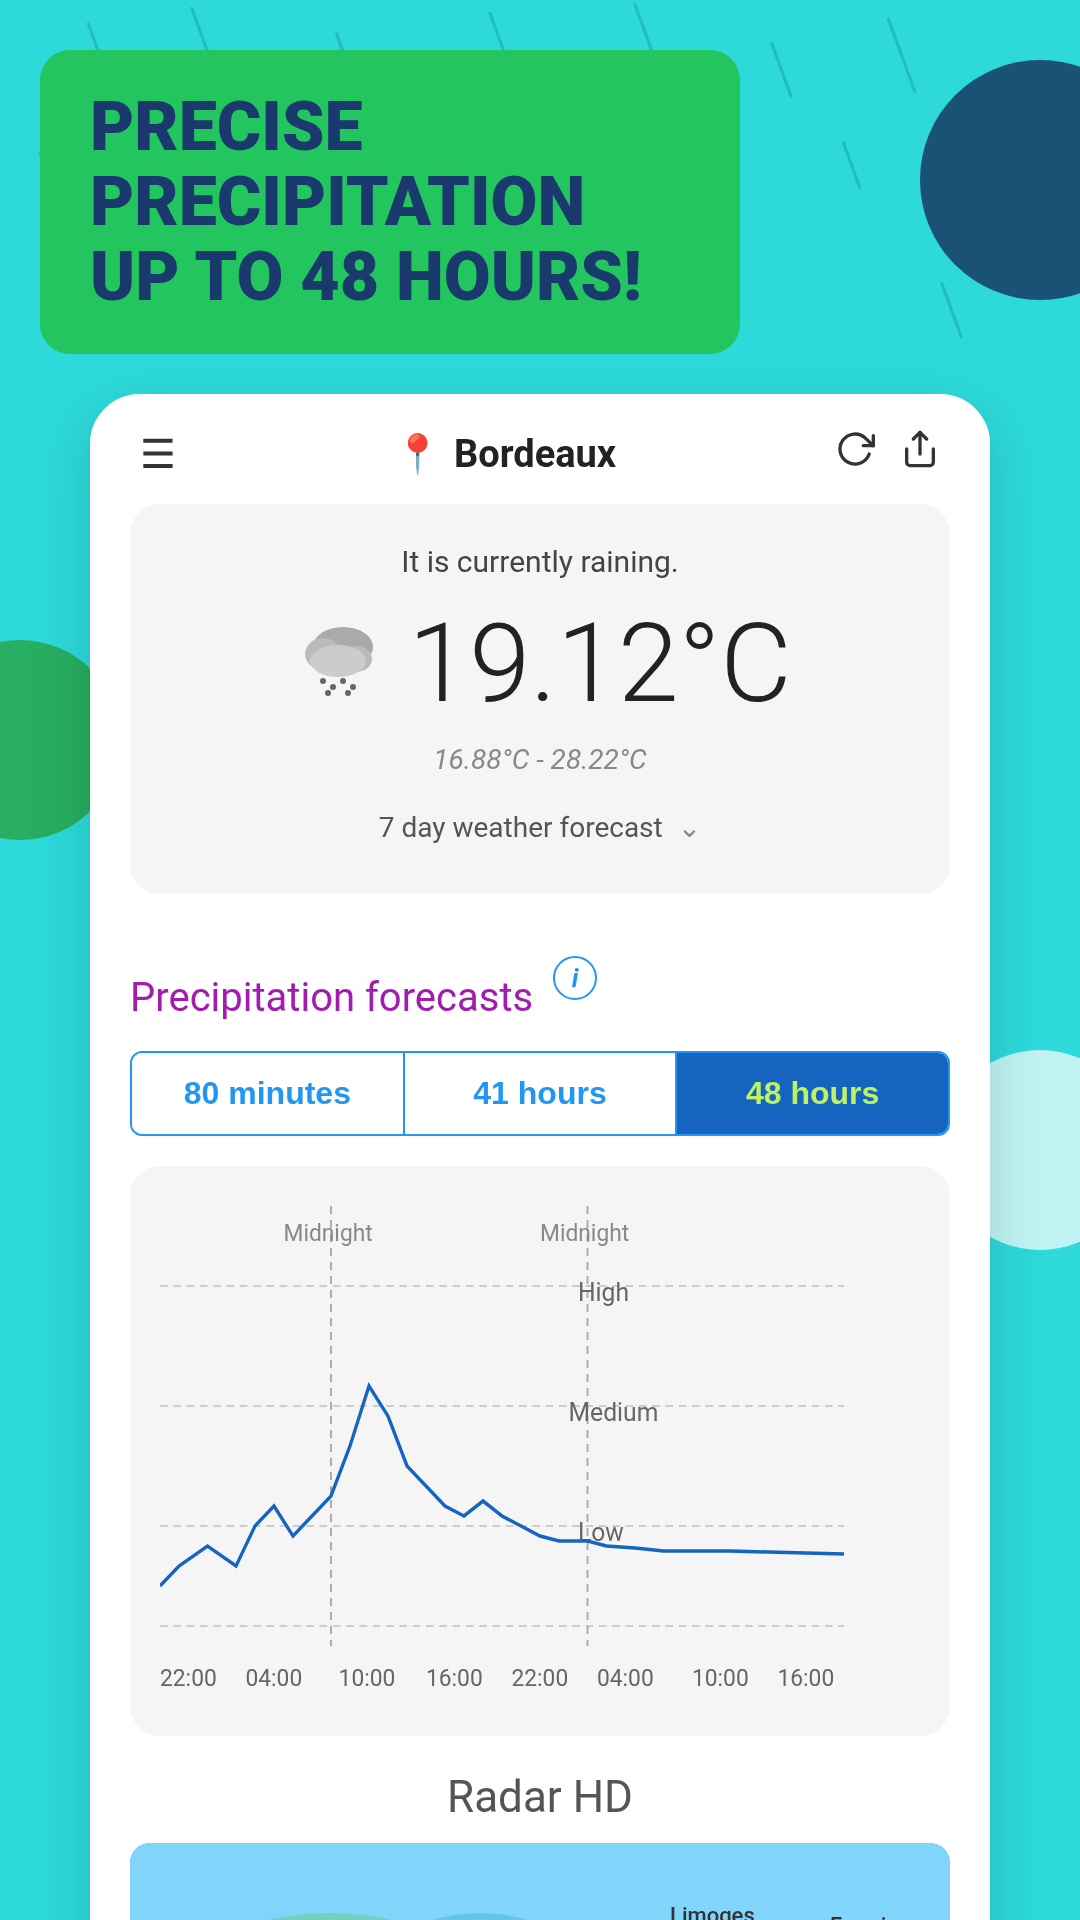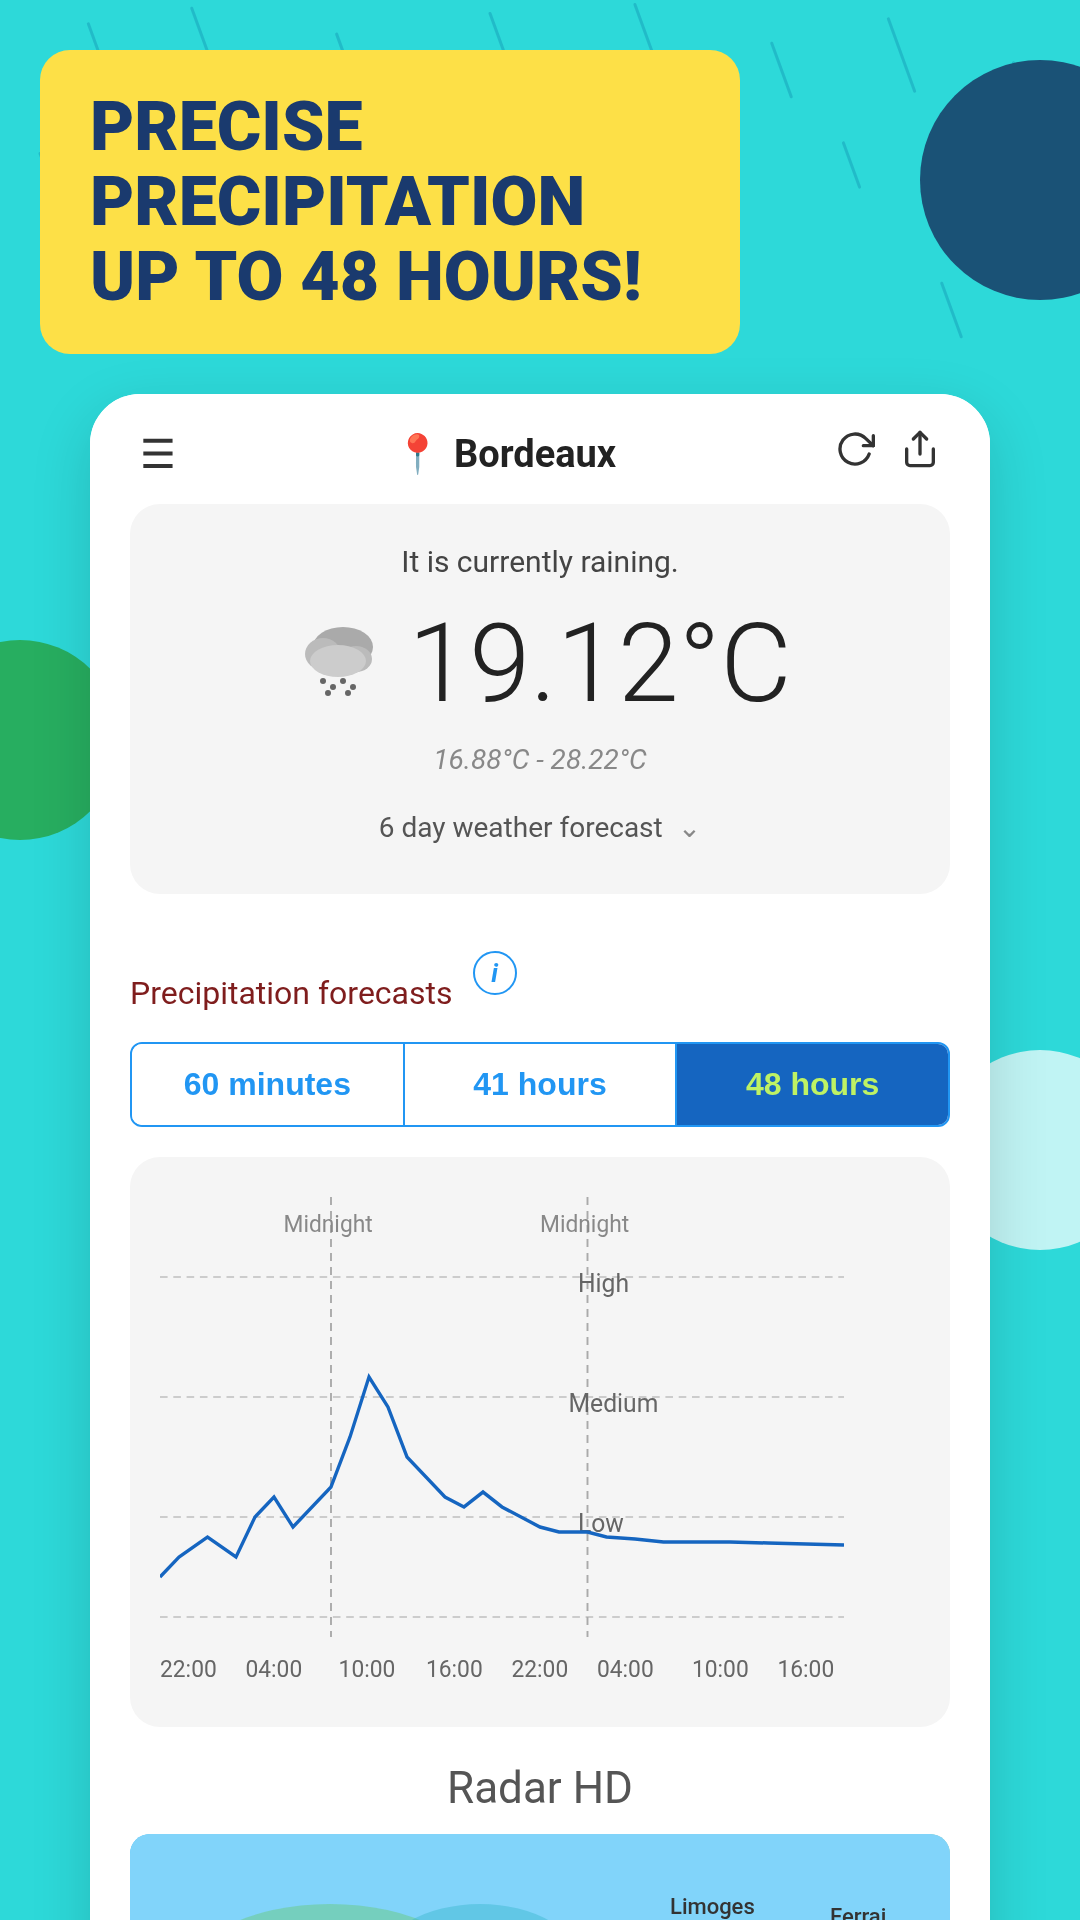--- a/index.html
+++ b/index.html
@@ -62,21 +62,21 @@
 
     
     .page-content {
       position: relative;
       z-index: 2;
       padding: 50px 40px 60px 40px;
     }
 
     
     .headline-card {
-      background: #fde047;
+      background: #22c55e;
       border-radius: 30px;
       padding: 40px 50px;
       margin-bottom: 40px;
       display: inline-block;
       max-width: 700px;
     }
     .headline-text {
       font-size: 68px;
       font-weight: 900;
       color: #1a3a6e;
@@ -174,22 +174,22 @@
       padding: 40px 40px 0 40px;
       background: white;
     }
     .precip-header {
       display: flex;
       align-items: center;
       gap: 20px;
       margin-bottom: 30px;
     }
     .precip-title {
-      font-size: 32px;
-      color: #7f1d1d;
+      font-size: 40px;
+      color: #a21caf;
       margin-top: 40px;
     }
     .info-icon {
       width: 44px;
       height: 44px;
       border: 2px solid #2196f3;
       border-radius: 50%;
       display: flex;
       align-items: center;
       justify-content: center;
@@ -334,33 +334,33 @@
             <circle cx="55" cy="72" r="3" fill="#666"></circle>
             <circle cx="65" cy="78" r="3" fill="#666"></circle>
             <circle cx="40" cy="84" r="3" fill="#666"></circle>
             <circle cx="60" cy="84" r="3" fill="#666"></circle>
           </svg>
         </div>
         <div class="temperature">19.12°C</div>
       </div>
       <div class="temp-range">16.88°C - 28.22°C</div>
       <div class="forecast-dropdown">
-        <span>6 day weather forecast</span>
+        <span>7 day weather forecast</span>
         <span class="chevron-icon">⌄</span>
       </div>
     </div>
 
     <div class="precip-section">
       <div class="precip-header">
         <span class="precip-title">Precipitation forecasts</span>
         <div class="info-icon">i</div>
       </div>
 
       <div class="time-tabs">
-        <button class="time-tab">60 minutes</button>
+        <button class="time-tab">80 minutes</button>
         <button class="time-tab">41 hours</button>
         <button class="time-tab active">48 hours</button>
       </div>
     </div>
 
     <div class="chart-card">
       <div class="chart-container">
         
         <svg width="100%" height="100%" viewBox="0 0 800 500" preserveAspectRatio="none">
 

